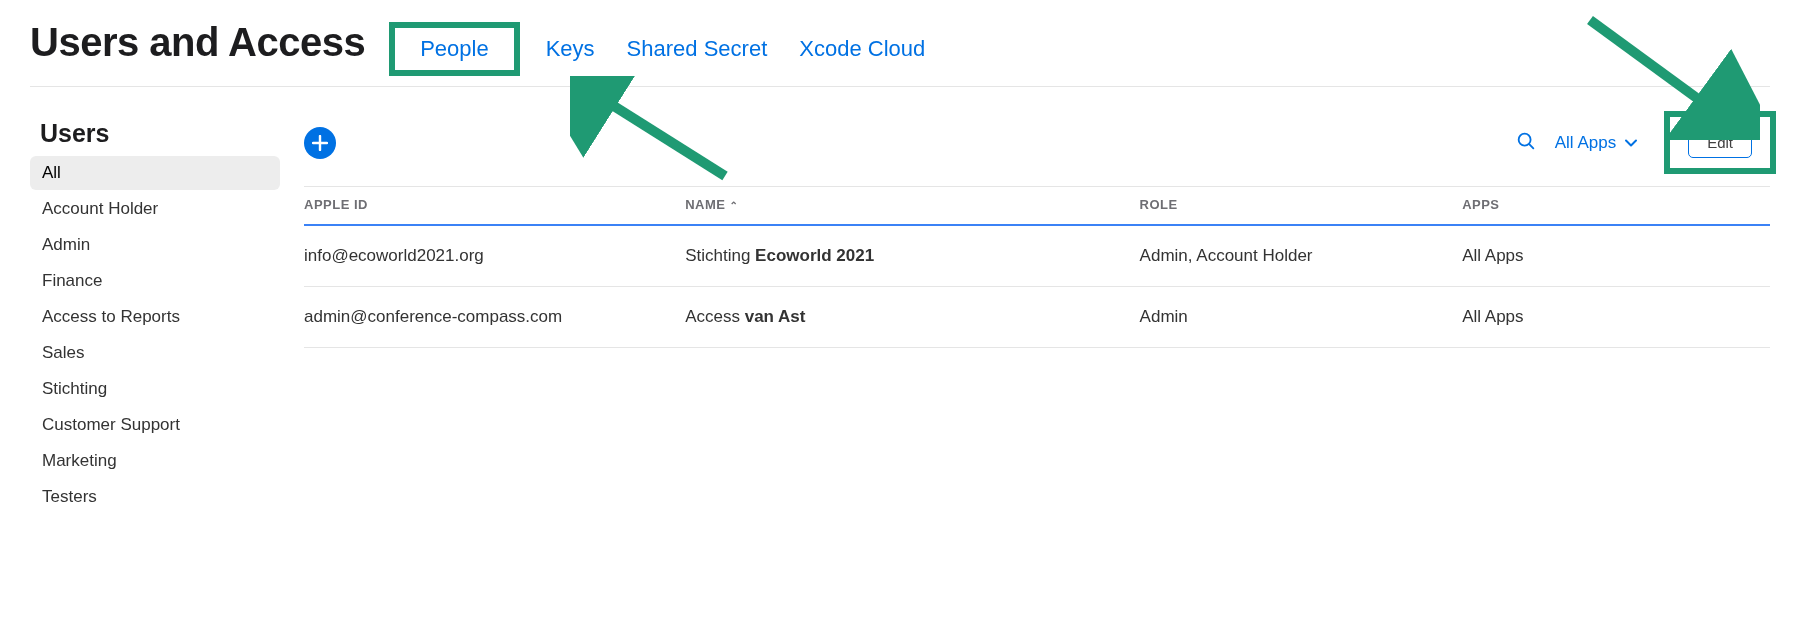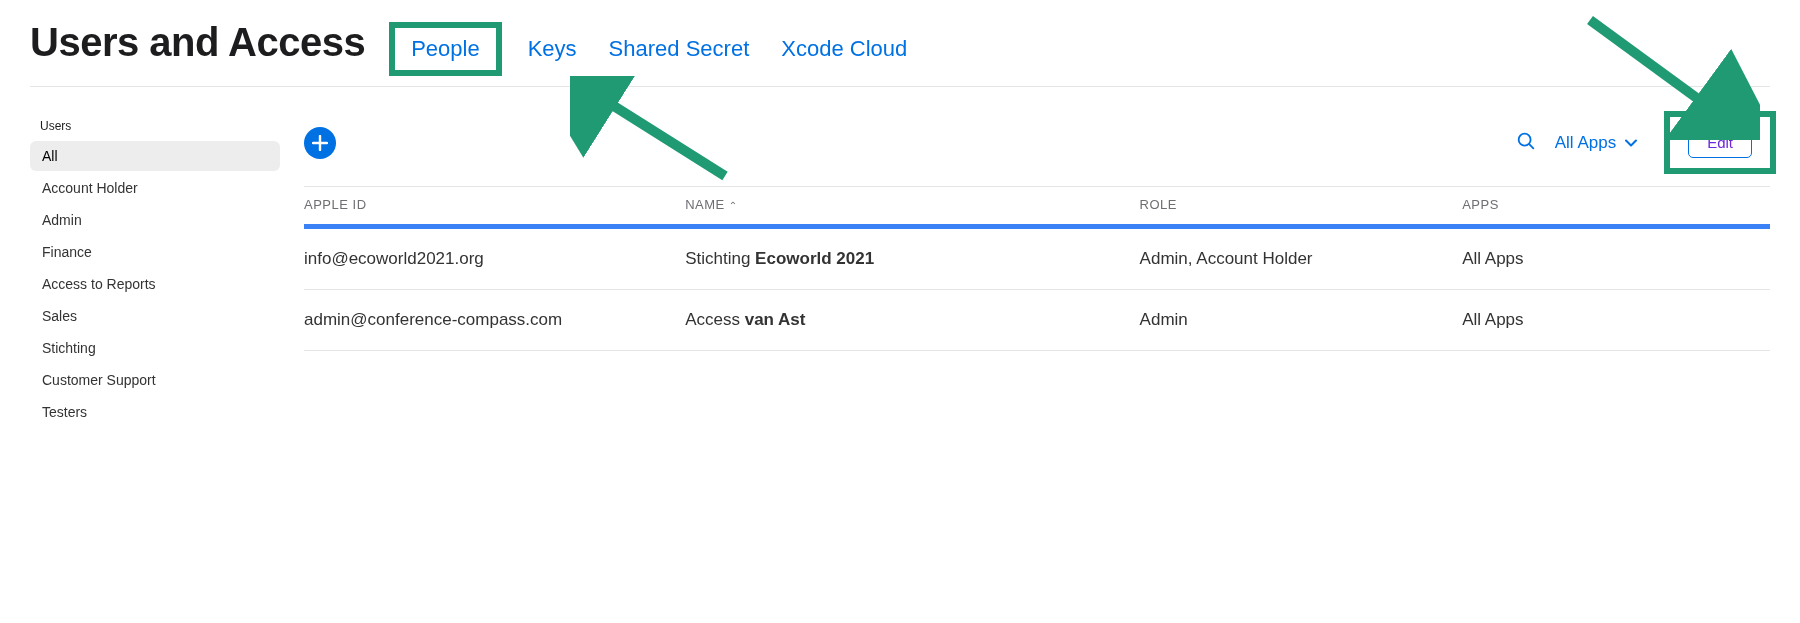--- a/index.html
+++ b/index.html
@@ -30,42 +30,42 @@
       align-items: baseline;
     }
     .tab {
       font-size: 22px;
       color: #0071e3;
       cursor: pointer;
       padding: 4px 2px;
     }
     .highlight-box-people {
       border: 6px solid #1f9a73;
-      padding: 4px 14px;
+      padding: 4px 23px;
       margin: -8px -4px;
     }
     .body-row {
       display: flex;
       align-items: flex-start;
       gap: 24px;
       padding-top: 32px;
     }
     .sidebar {
       width: 250px;
       flex-shrink: 0;
     }
     .sb-heading {
-      font-size: 12px;
-      font-weight: 400;
+      font-size: 25px;
+      font-weight: 700;
       margin-bottom: 8px;
       padding-left: 10px;
     }
     .sb-heading.second { margin-top: 34px; }
     .sb-item {
-      font-size: 14px;
+      font-size: 17px;
       color: #333;
       padding: 7px 12px;
       border-radius: 6px;
       cursor: pointer;
       margin-bottom: 2px;
     }
     .sb-item.active {
       background: #ededed;
       color: #000;
     }
@@ -104,41 +104,41 @@
       gap: 8px;
       cursor: pointer;
     }
     .edit-wrap {
       border: 6px solid #1f9a73;
       padding: 10px 18px;
       margin: -10px -6px -10px 8px;
     }
     .edit-btn {
       border: 1px solid #0071e3;
-      color: #6d28d9;
+      color: #404040;
       background: #fff;
       font-size: 15px;
       padding: 6px 18px;
       border-radius: 5px;
       cursor: pointer;
     }
     table {
       width: 100%;
       border-collapse: collapse;
     }
     thead th {
       text-align: left;
       font-size: 13px;
-      font-weight: 400;
+      font-weight: 700;
       letter-spacing: 0.5px;
       color: #6e6e73;
       text-transform: uppercase;
       padding: 10px 0 12px 0;
       border-top: 1px solid #e5e5e5;
-      border-bottom: 5px solid #3b82f6;
+      border-bottom: 2px solid #3b82f6;
     }
     tbody td {
       font-size: 17px;
       color: #333;
       padding: 20px 0;
       border-bottom: 1px solid #e5e5e5;
     }
     .col-id   { width: 26%; }
     .col-name { width: 31%; }
     .col-role { width: 22%; }
@@ -172,20 +172,21 @@
   <div class="sidebar">
     <div class="sb-heading">Users</div>
     <div class="sb-item active">All</div>
     <div class="sb-item">Account Holder</div>
     <div class="sb-item">Admin</div>
     <div class="sb-item">Finance</div>
     <div class="sb-item">Access to Reports</div>
     <div class="sb-item">Sales</div>
     <div class="sb-item">Stichting</div>
     <div class="sb-item">Customer Support</div>
+    <div class="sb-item">Marketing</div>
 
     <div class="sb-item">Testers</div>
   </div>
 
   <div class="main">
 
     <div class="toolbar">
       <div class="add-btn">
         <svg width="16" height="16" viewBox="0 0 16 16">
               <path d="M8 1v14M1 8h14" stroke="#fff" stroke-width="2.4" stroke-linecap="round"></path>

